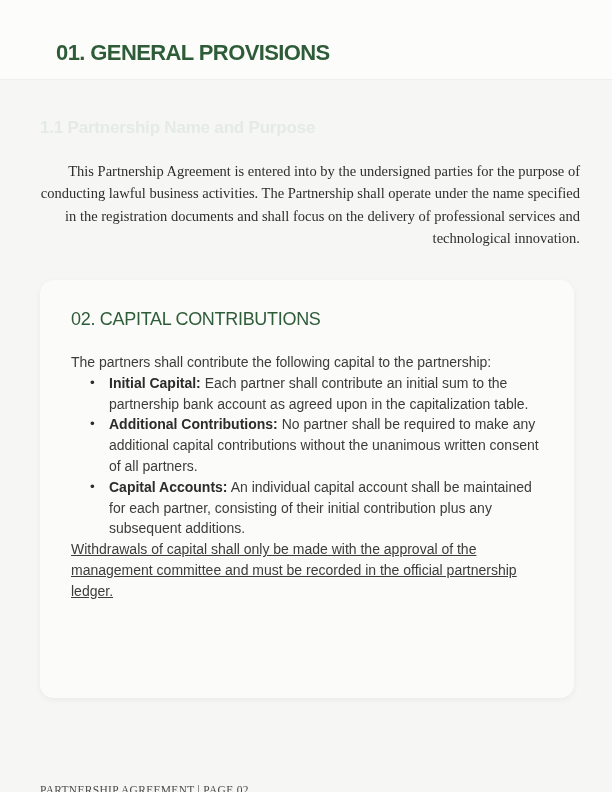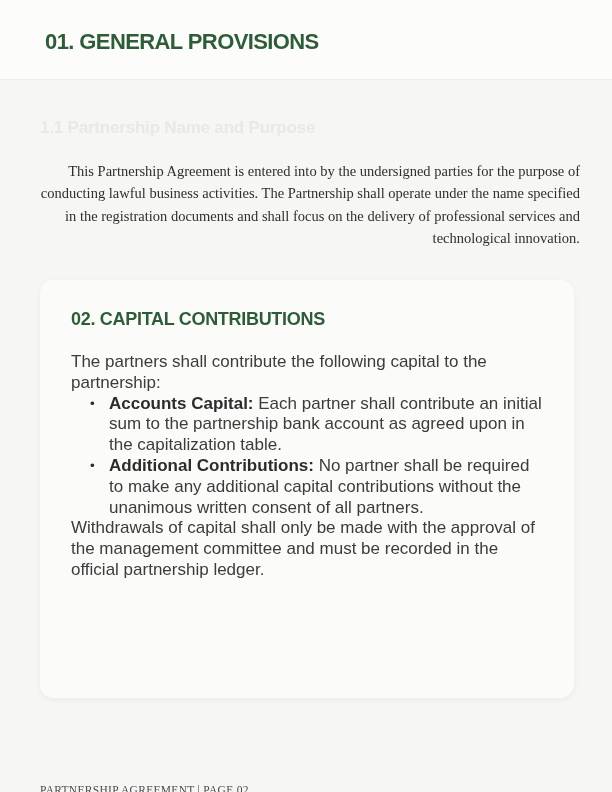--- a/index.html
+++ b/index.html
@@ -22,21 +22,21 @@
     top: 0; left: 0; right: 0;
     height: 80px;
     background: #fcfcfb;
     border-bottom: 1px solid #f0efee;
     box-sizing: border-box;
   }
   .page-title {
     position: absolute;
     left: 40px;
     top: 24px;
-    margin: 5px;
+    margin: 16px;
     font-size: 22px;
     line-height: 26px;
     font-weight: bold;
     letter-spacing: -0.6px;
     color: #2e5c38;
     font-family: "Liberation Sans", sans-serif;
   }
 
   
   .section-heading {
@@ -75,27 +75,27 @@
     box-sizing: border-box;
     background: #fbfbfa;
     border-radius: 14px;
     box-shadow: 0 2px 6px rgba(0,0,0,0.05);
     padding: 28px 30px 0 31px;
   }
   .card-title {
     margin: 0 0 22px 0;
     font-size: 18px;
     line-height: 22px;
-    font-weight: bold;
+    font-weight: normal;
     letter-spacing: -0.3px;
     color: #2e5c38;
     font-family: "Liberation Sans", sans-serif;
   }
   .card-text {
-    font-size: 17px;
+    font-size: 14px;
     line-height: 20.8px;
     color: #3c3c3c;
   }
   .card-intro {
     margin: 0;
   }
   .capital-list {
     margin: 0;
     padding: 0 0 0 38px;
     list-style: none;
@@ -110,20 +110,21 @@
     top: 0;
     color: #2c2c2c;
     font-size: 13.5px;
   }
   .item-label {
     font-weight: bold;
     color: #2c2c2c;
   }
   .card-outro {
     margin: 0;
+    text-decoration: underline;
   }
 
   
   .page-footer {
     position: absolute;
     left: 40px;
     top: 739px;
     font-family: "Liberation Serif", "DejaVu Serif", serif;
     font-size: 11.5px;
     letter-spacing: 0.3px;
@@ -142,25 +143,29 @@
 
 <p class="section-body">This Partnership Agreement is entered into by the undersigned parties for the purpose of conducting lawful business activities. The Partnership shall operate under the name specified in the registration documents and shall focus on the delivery of professional services and technological innovation.</p>
 
 <div class="card">
   <h3 class="card-title">02. CAPITAL CONTRIBUTIONS</h3>
 
   <p class="card-intro card-text">The partners shall contribute the following capital to the partnership:</p>
 
   <ul class="capital-list card-text">
     <li>
-      <span class="item-label">Accounts Capital:</span>
+      <span class="item-label">Initial Capital:</span>
       <span class="item-text">Each partner shall contribute an initial sum to the partnership bank account as agreed upon in the capitalization table.</span>
     </li>
     <li>
       <span class="item-label">Additional Contributions:</span>
       <span class="item-text">No partner shall be required to make any additional capital contributions without the unanimous written consent of all partners.</span>
+    </li>
+    <li>
+      <span class="item-label">Capital Accounts:</span>
+      <span class="item-text">An individual capital account shall be maintained for each partner, consisting of their initial contribution plus any subsequent additions.</span>
     </li>
   </ul>
 
   <p class="card-outro card-text">Withdrawals of capital shall only be made with the approval of the management committee and must be recorded in the official partnership ledger.</p>
 </div>
 
 <div class="page-footer">PARTNERSHIP AGREEMENT | PAGE 02</div>
 
 </body></html>

